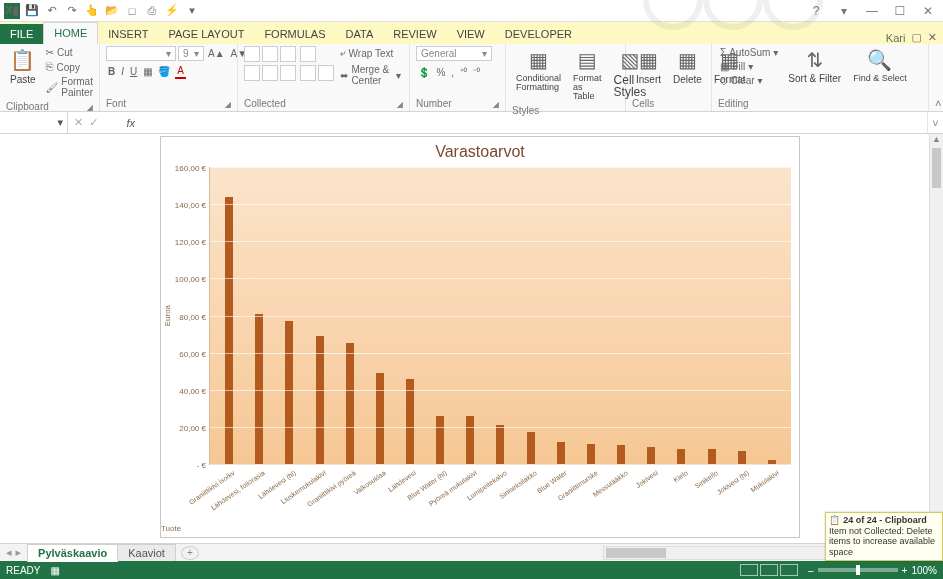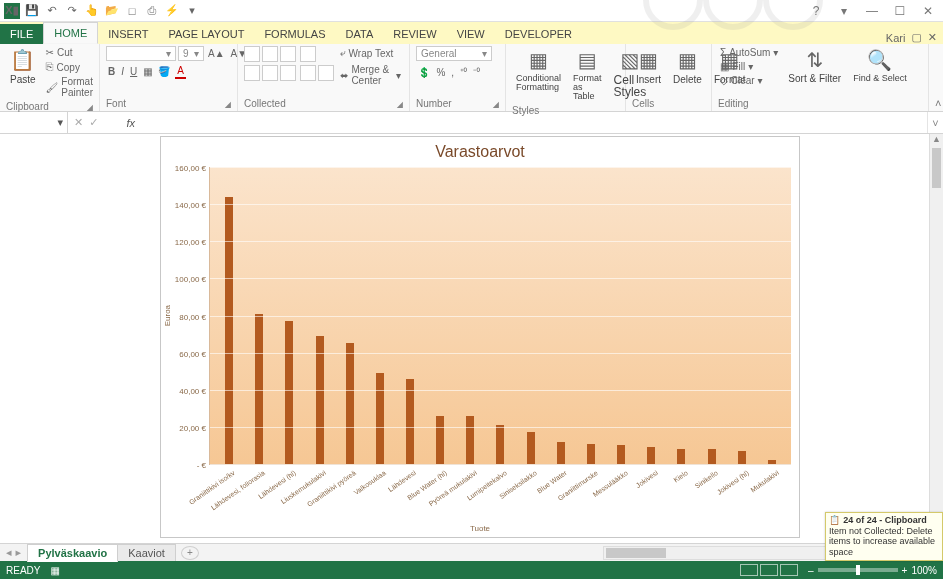--- a/index.html
+++ b/index.html
@@ -53,21 +53,21 @@
   .plot { position:absolute; left:48px; right:8px; top:30px; bottom:72px; border-left:1px solid #d9b99a; border-bottom:1px solid #d9b99a;
     background:linear-gradient(to bottom,#fbe4cc 0%,#f6c794 100%);}
   .grid { position:absolute; left:0; right:0; height:0; border-top:1px solid rgba(255,255,255,.6);}
   .ylab { position:absolute; right:100%; transform:translateY(-50%); font-size:8px; color:#8a6a4a; padding-right:4px; white-space:nowrap;}
   .ytitle { position:absolute; left:2px; top:50%; transform:rotate(-90deg) translateX(50%); transform-origin:left top; font-size:8px; color:#8a6a4a;}
   .bars { position:absolute; left:0; right:0; bottom:0; top:0; display:flex; align-items:flex-end; justify-content:space-around; padding:0 4px;}
   .bar { width:8px; background:#b35a1f; }
   .xlabels { position:absolute; left:48px; right:8px; bottom:22px; top:332px; display:flex; justify-content:space-around; padding:0 4px;}
   .xlab { font-size:7px; color:#8a6a4a; transform:rotate(-35deg); transform-origin:right top; white-space:nowrap; text-align:right; width:8px; position:relative;}
   .xlab span { position:absolute; right:0; top:0;}
-  .xtitle { position:absolute; left:0; right:0; bottom:4px; text-align:center; font-size:8px; color:#8a6a4a;}
+  .xtitle { position:absolute; left:0; right:0; bottom:4px; font-size:8px; color:#8a6a4a;}
   
   .sheettabs { height:18px; display:flex; align-items:center; border-top:1px solid #d4d4d4; background:#f3f3f3; font-size:11px; position:relative;}
   .st-nav { padding:0 6px; color:#999; display:flex; gap:4px;}
   .st { padding:2px 10px; background:#eaeaea; border:1px solid #cfcfcf; border-bottom:none; color:#555; margin-right:-1px;}
   .st.active { background:#fff; border-bottom:1px solid #fff; font-weight:600; color:#217346;}
   .st-add { width:18px; height:14px; border:1px solid #cfcfcf; border-radius:50%; text-align:center; line-height:12px; color:#888; margin-left:6px; font-size:10px;}
   .hscroll { margin-left:auto; width:340px; height:14px; background:#f0f0f0; border:1px solid #ddd; position:relative;}
   .hscroll .thumb { position:absolute; left:2px; top:1px; bottom:1px; width:60px; background:#c8c8c8;}
   .clip-pop { position:absolute; right:0; bottom:0; width:118px; background:#fffff0; border:1px solid #d4c96a; font-size:9px; padding:2px 3px; line-height:1.2; z-index:5; box-shadow:0 0 2px rgba(0,0,0,.2);}
   .clip-pop .hd { font-weight:bold; display:flex; align-items:center; gap:3px;}

